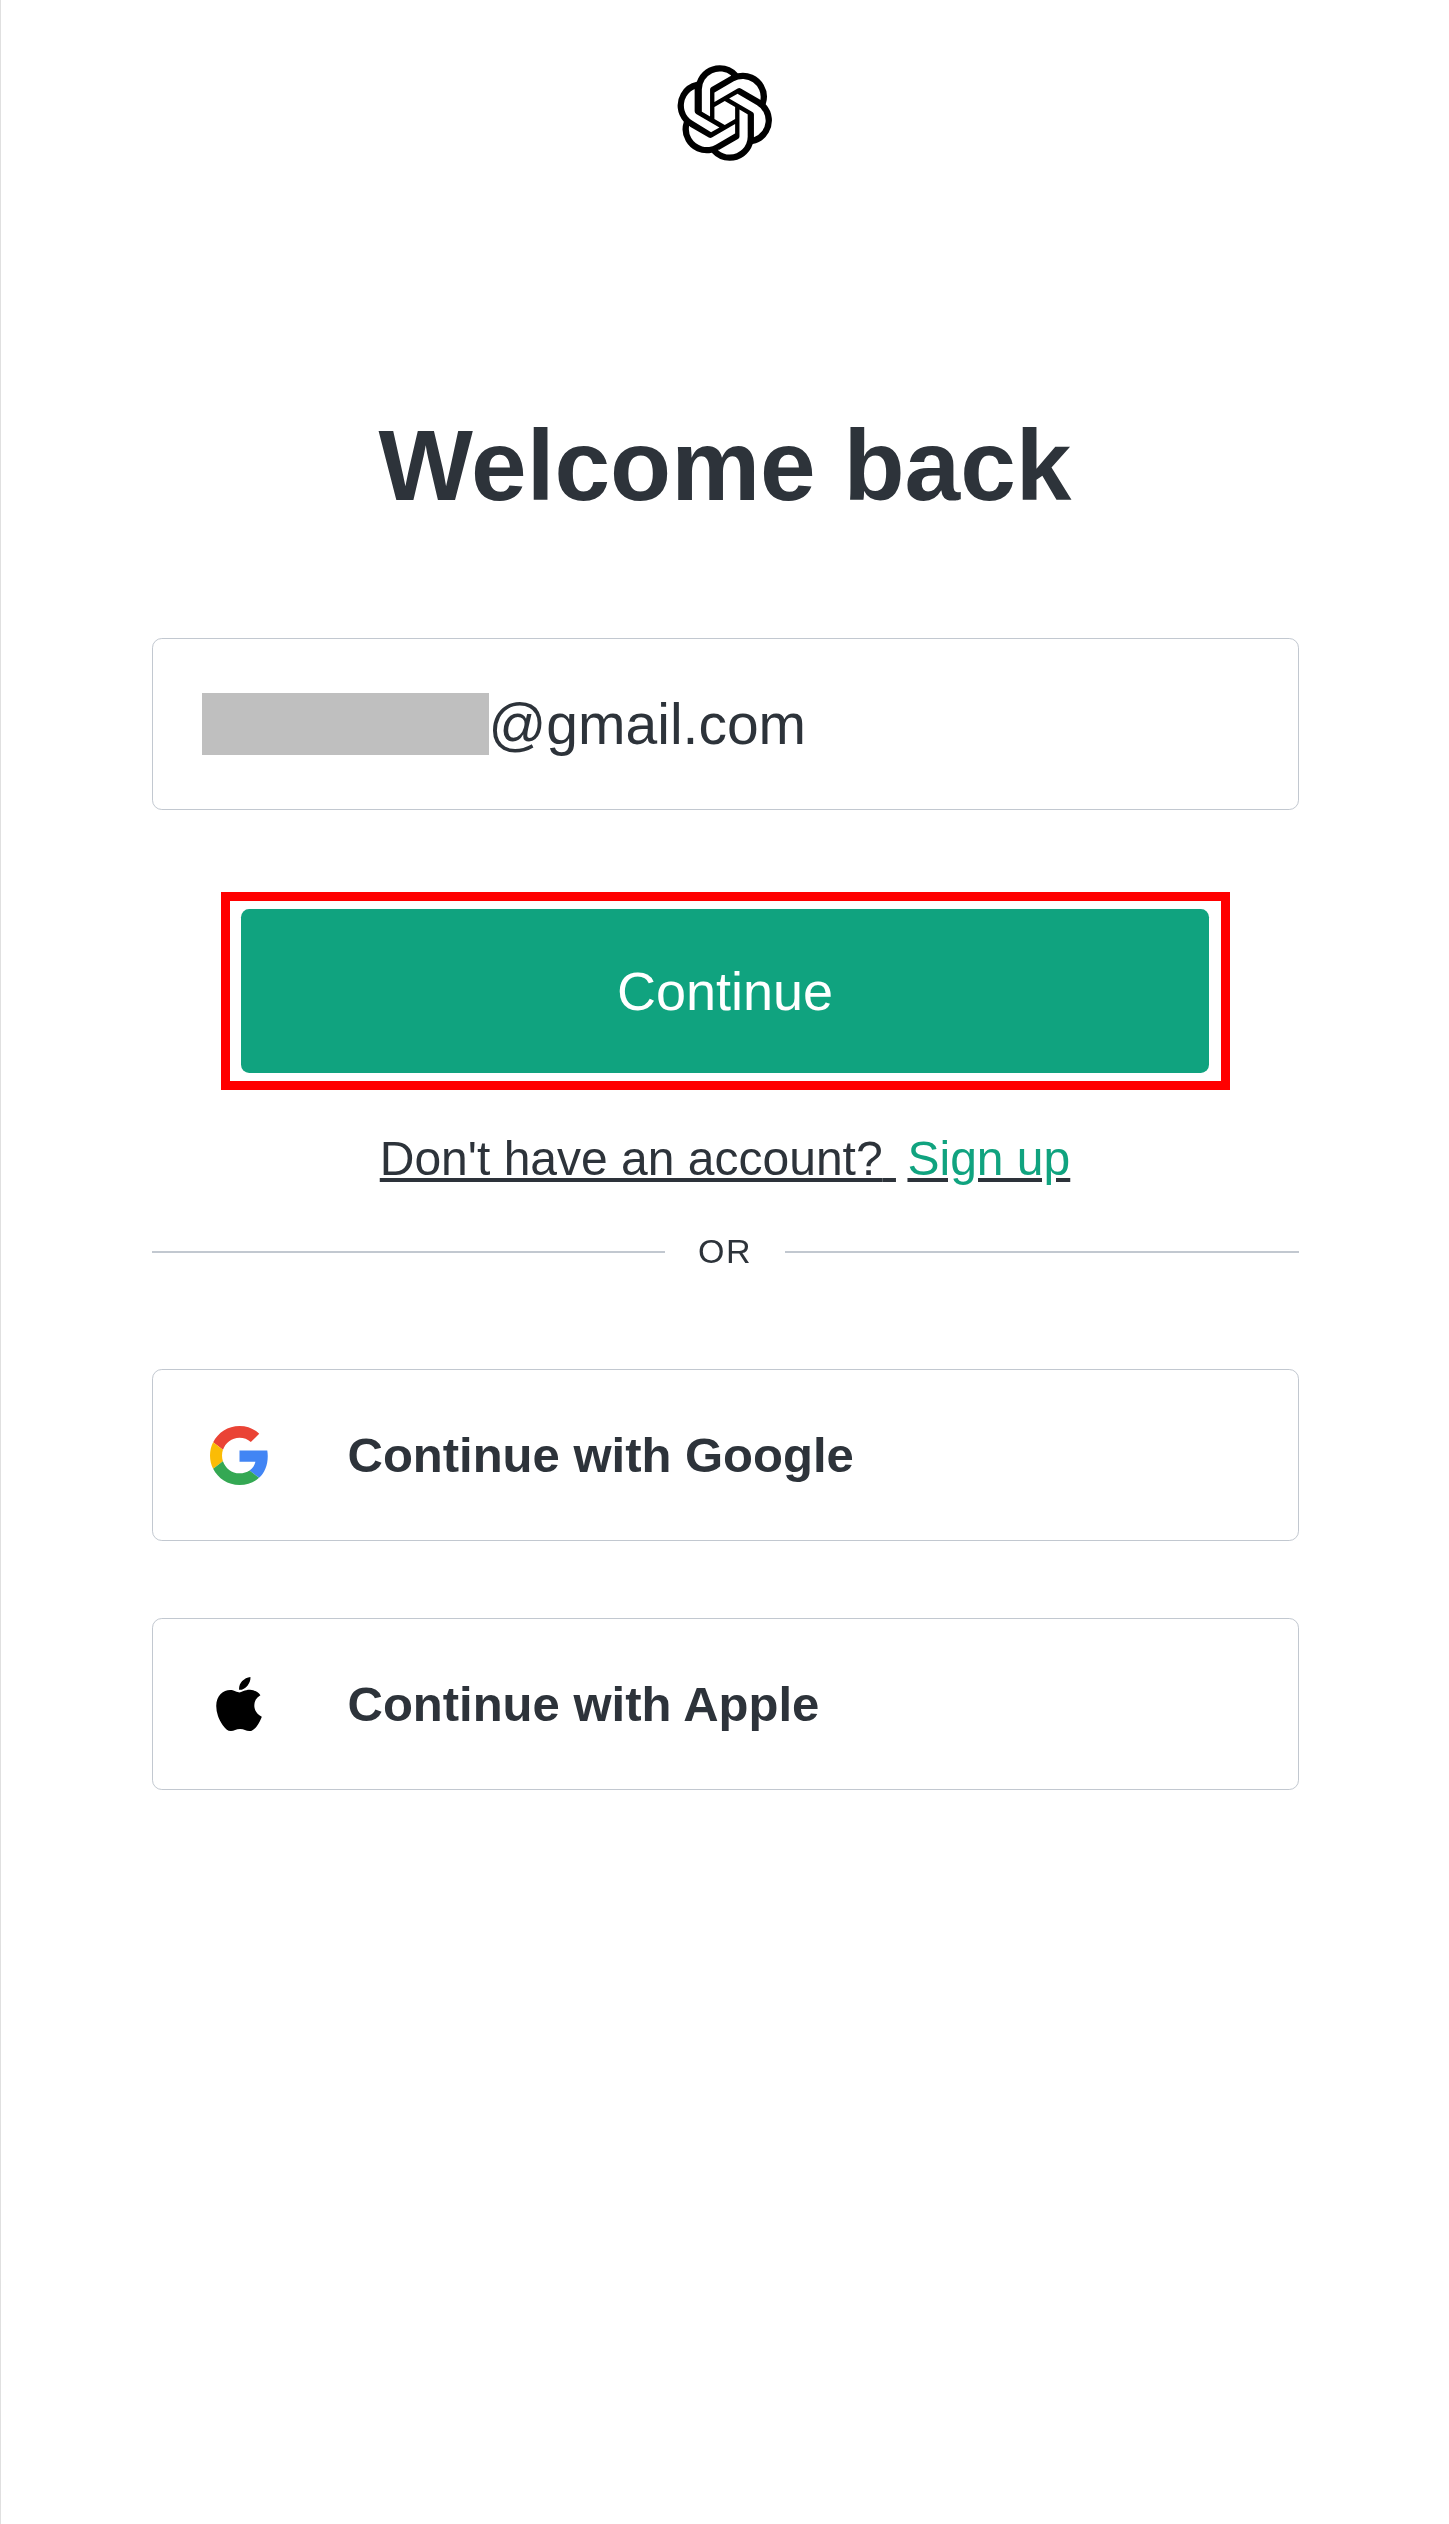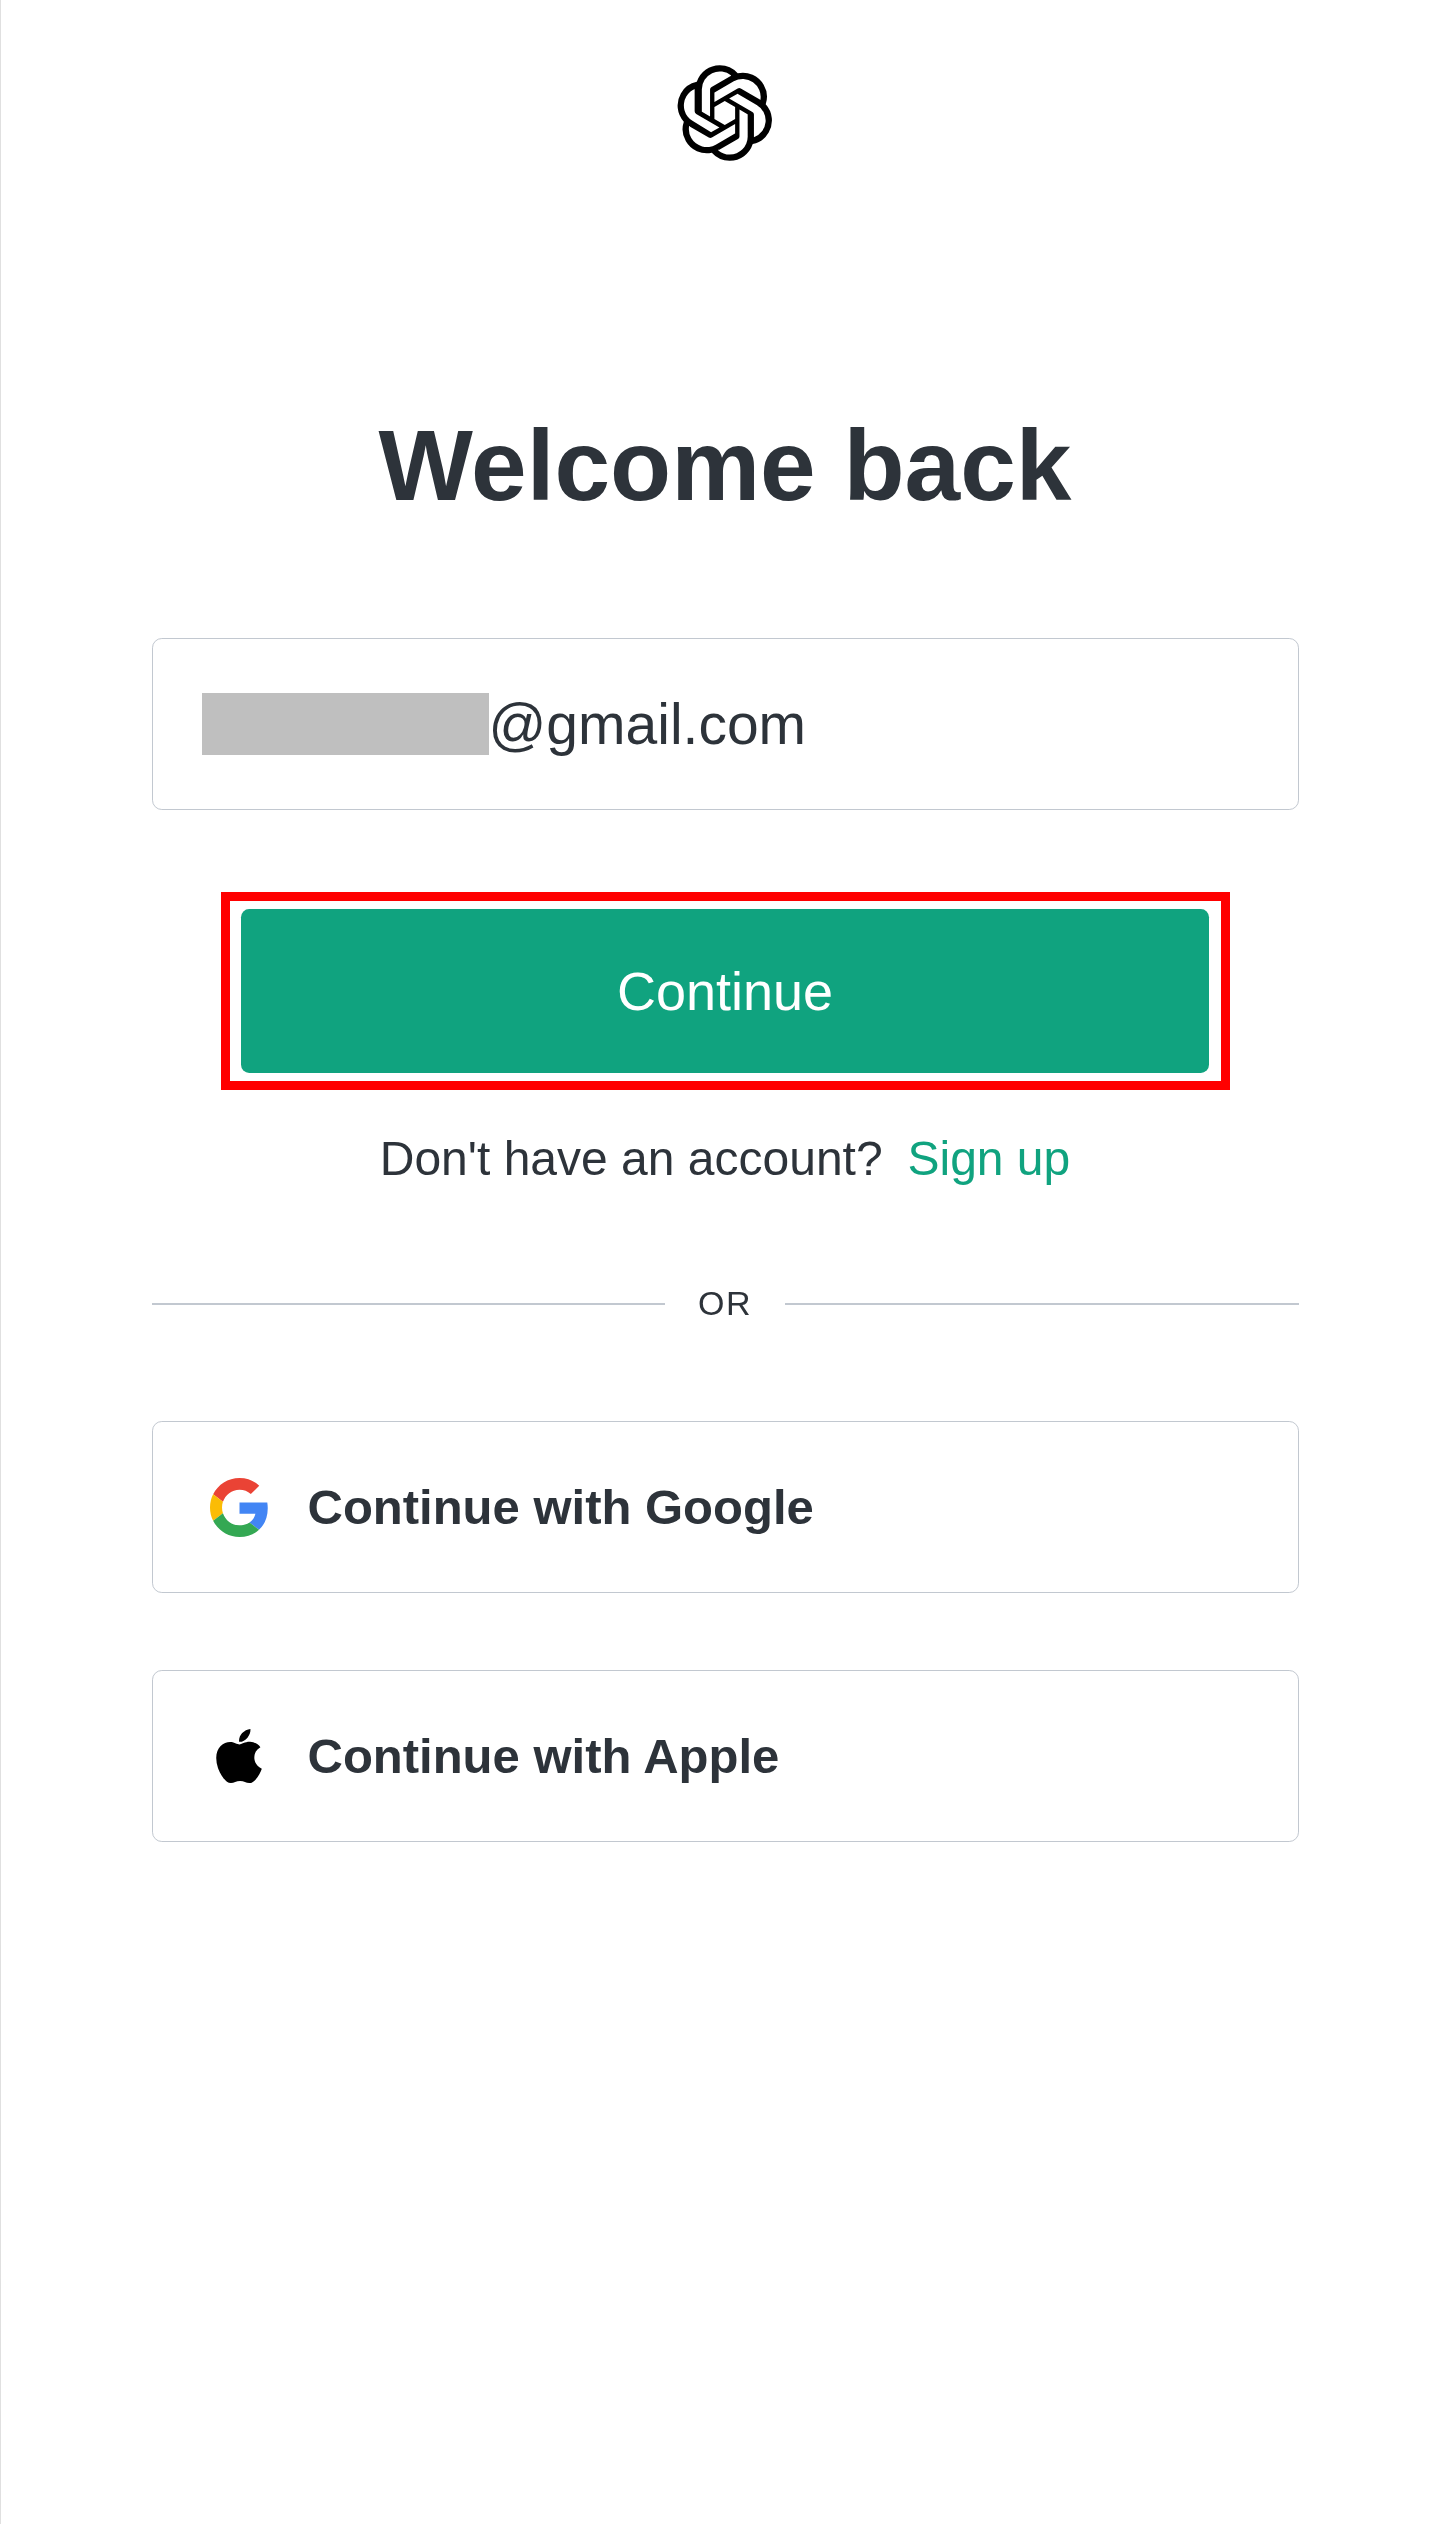--- a/index.html
+++ b/index.html
@@ -81,21 +81,22 @@
       color: #ffffff;
       border: none;
       border-radius: 8.2px;
       font-size: 54px;
       font-weight: 400;
       cursor: pointer;
     }
     .signup-row {
       font-size: 48px;
       color: #2d333a;
-      margin-bottom: 98px;
+      margin-bottom: 46px;
+      text-decoration: underline;
     }
     .signup-link {
       color: #10a37f;
       text-decoration: none;
       margin-left: 11.5px;
     }
     .divider {
       width: 100%;
       display: flex;
       align-items: center;
@@ -114,21 +115,21 @@
     }
     .social-btn {
       width: 100%;
       height: 172px;
       border: 1.6px solid #c2c8d0;
       border-radius: 9.8px;
       background: #ffffff;
       display: flex;
       align-items: center;
       padding: 0 57px;
-      gap: 39px;
+      gap: 79px;
       margin-bottom: 41px;
       cursor: pointer;
       font-size: 49px;
       font-weight: 700;
       color: #2d333a;
     }
     .social-btn:last-of-type {
       margin-bottom: 0;
       margin-top: 36px;
     }

